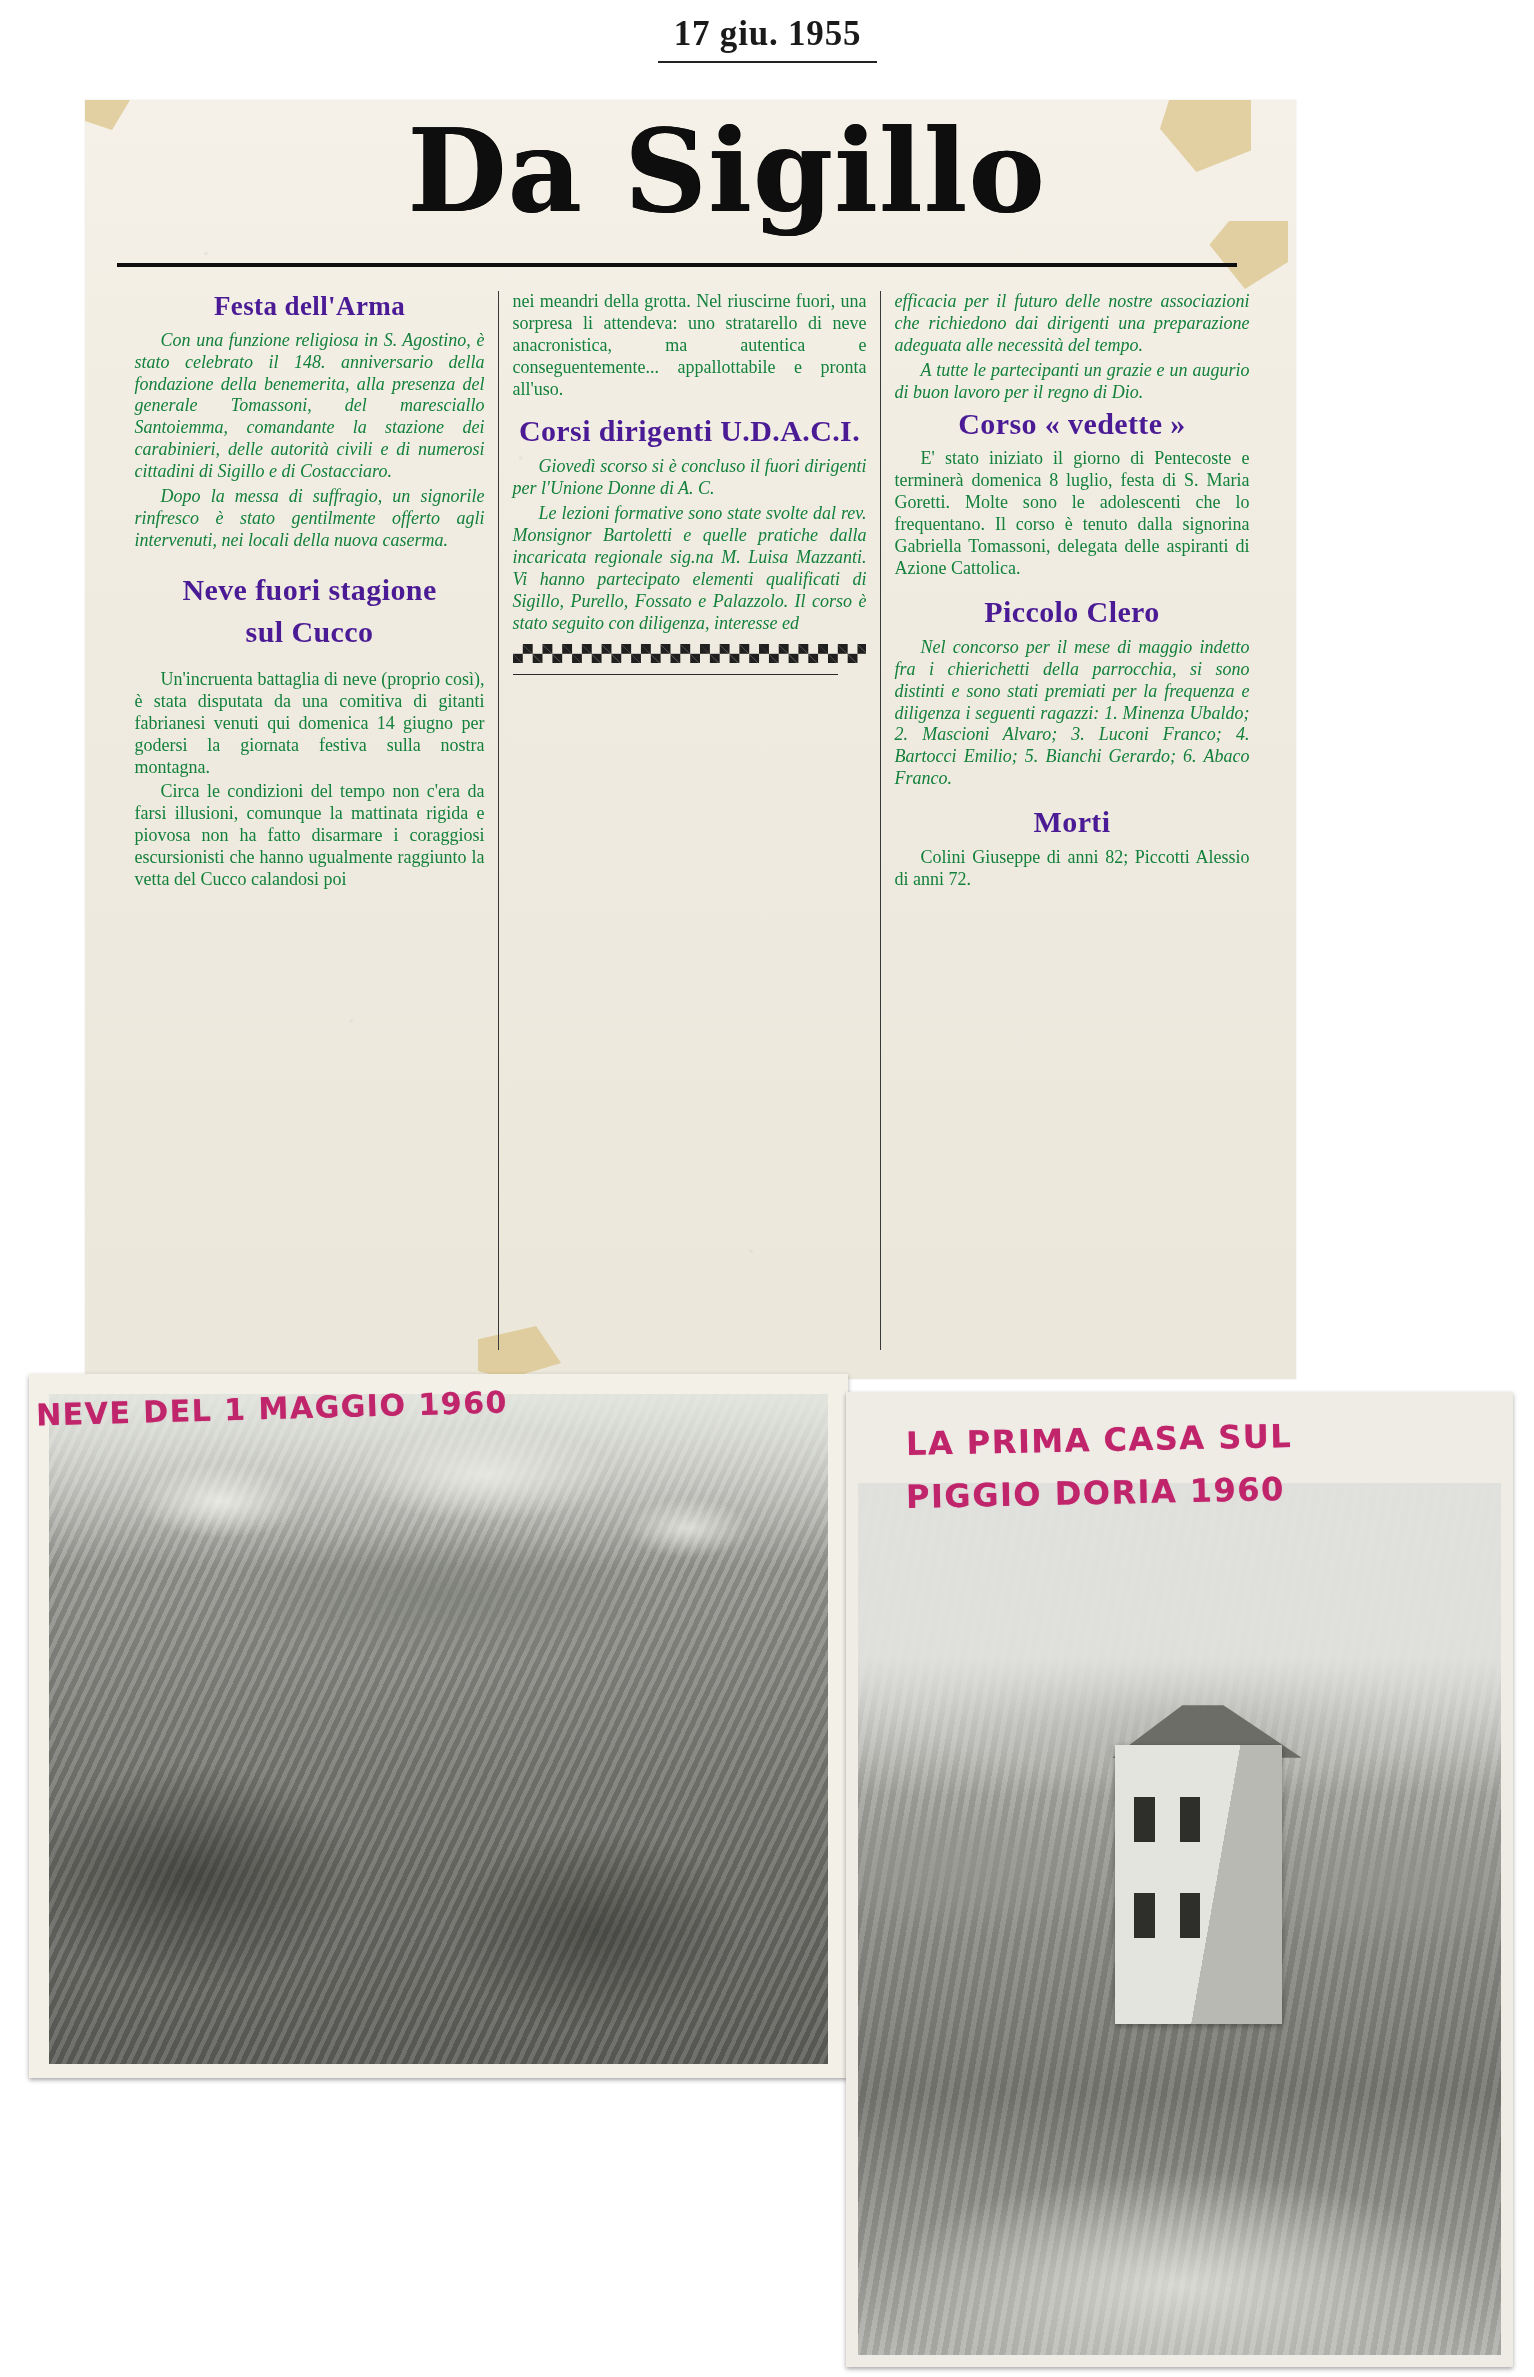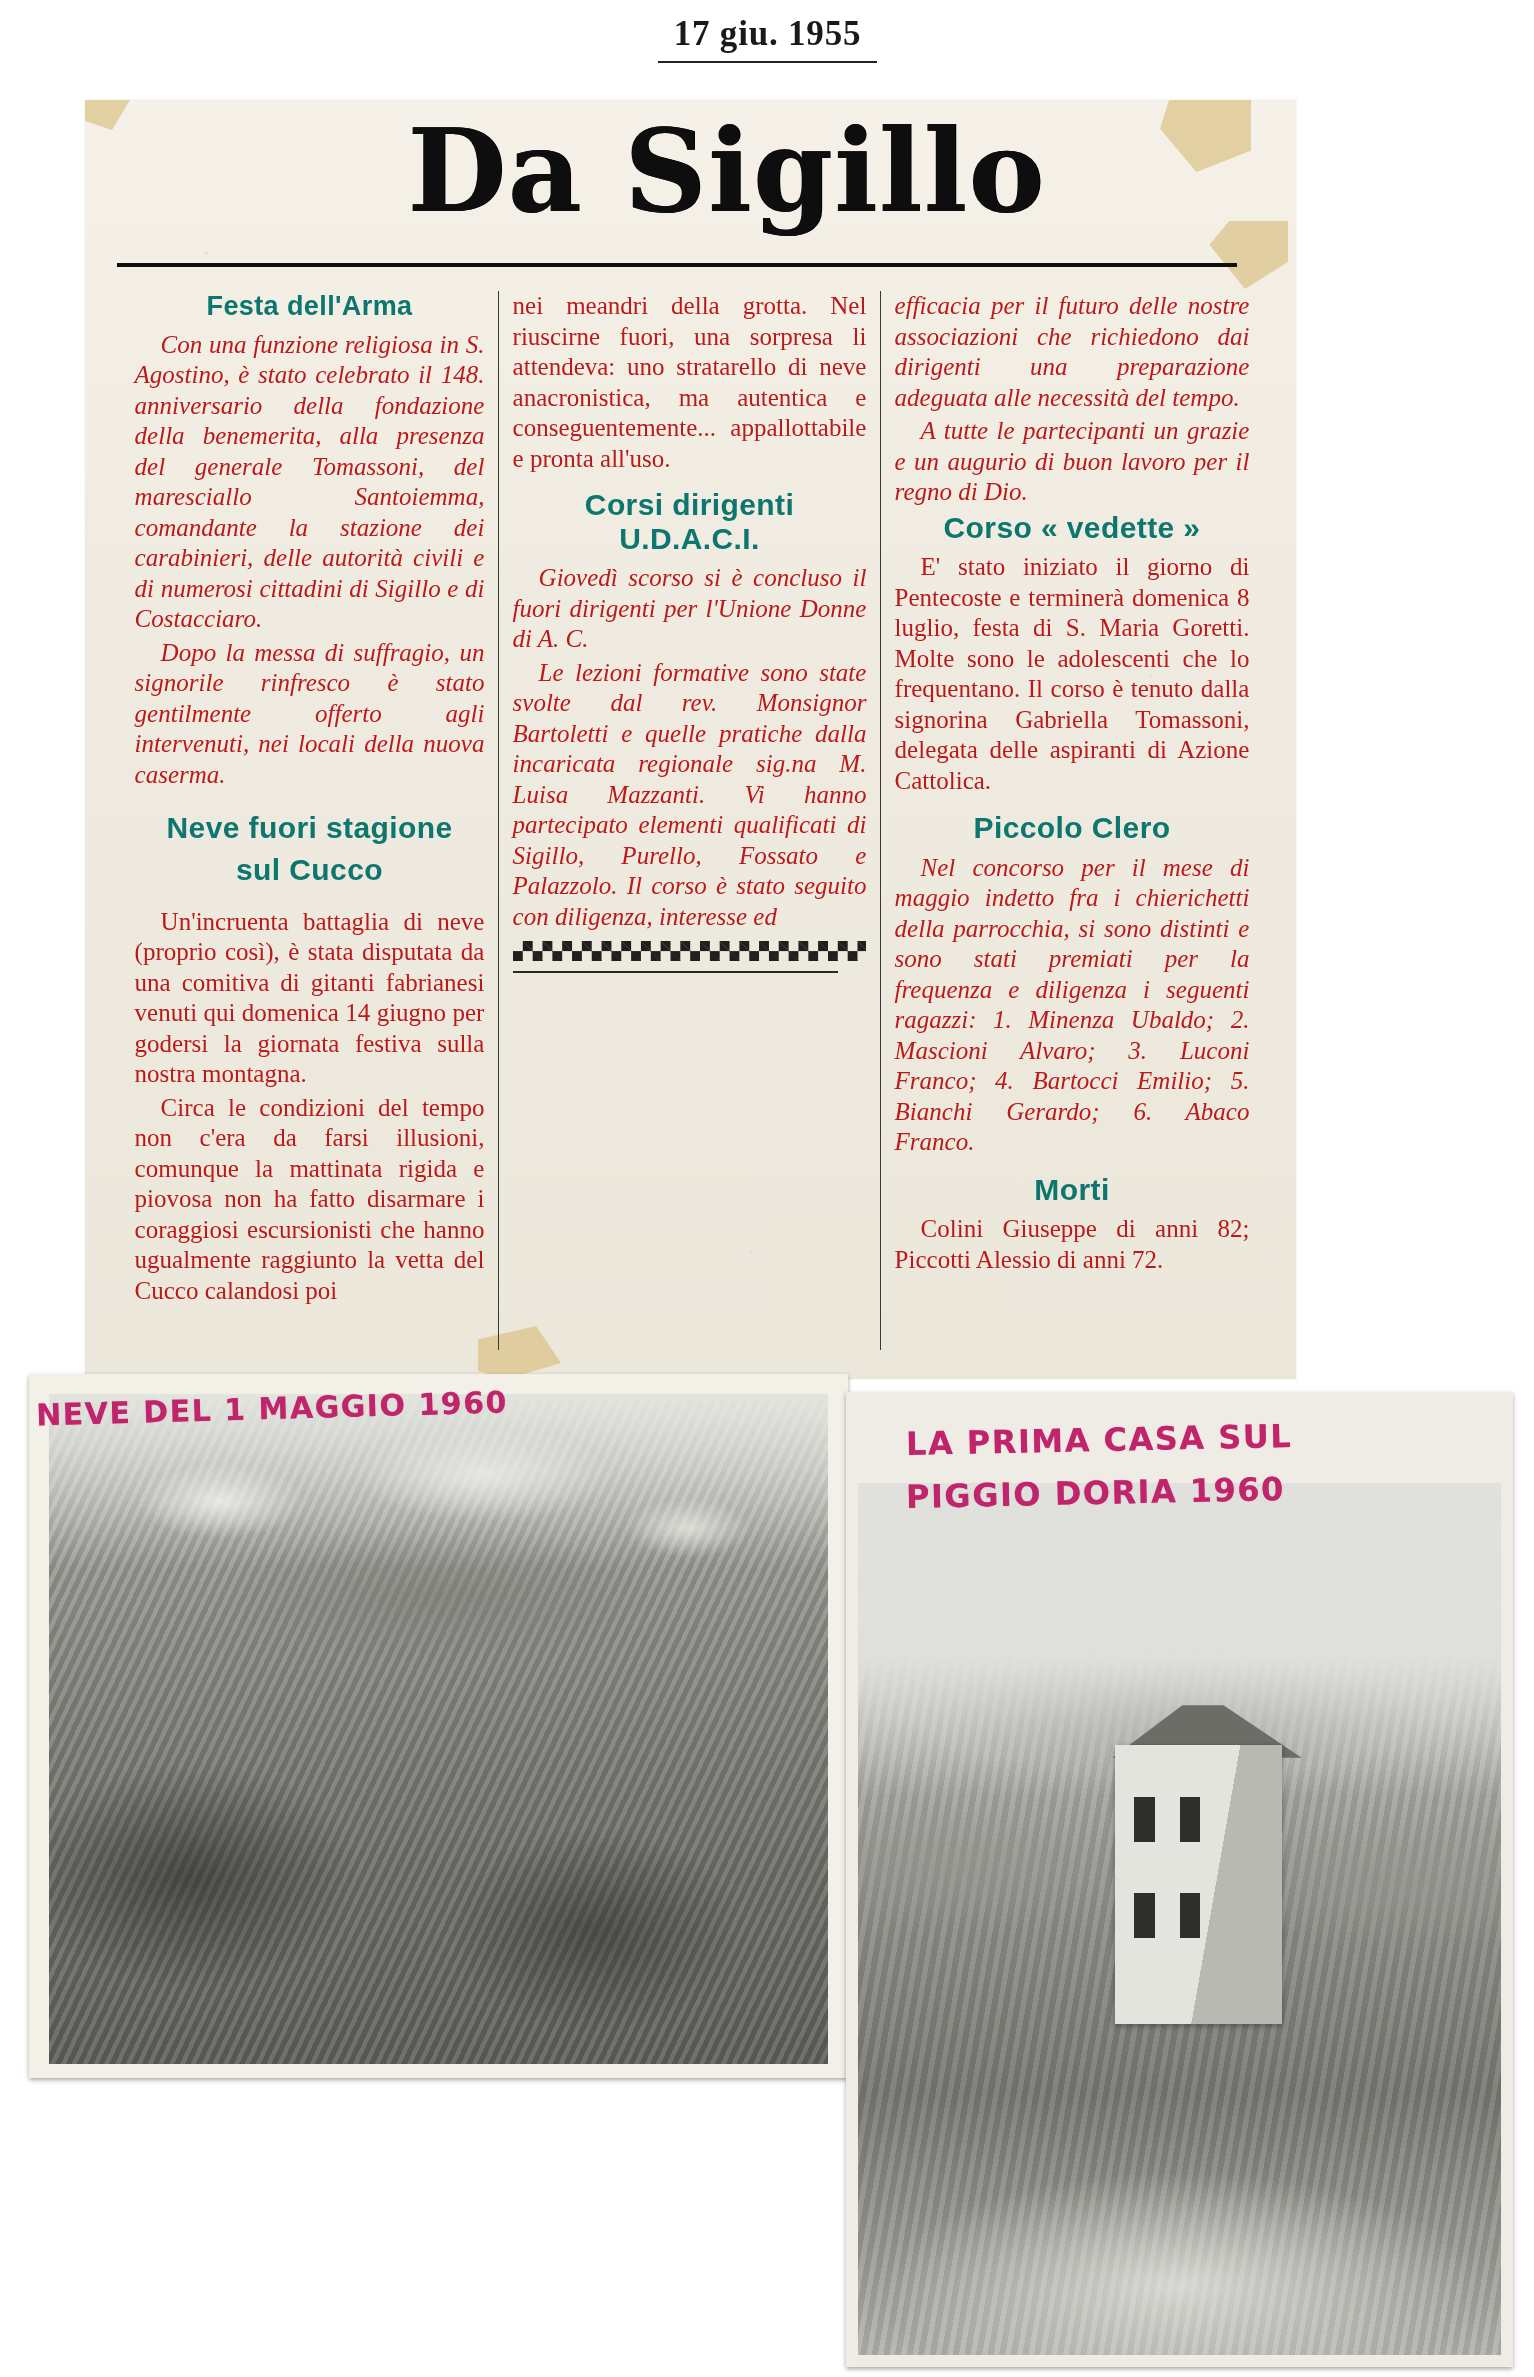--- a/index.html
+++ b/index.html
@@ -112,36 +112,36 @@
     position: relative;
     padding: 0 13.6px;
     box-sizing: border-box;
   }
   .col.c1 { width: 378px; border-right: 1.5px solid #3a3a3a; }
   .col.c2 { width: 382px; border-right: 1.5px solid #3a3a3a; }
   .col.c3 { width: 382px; }
 
   .head-center {
     text-align: center;
-    font-family: Liberation Sans, sans-serif;
+    font-family: Liberation Serif, serif;
     font-weight: bold;
     font-size: 27px;
-    color: #0f766e;
+    color: #4c1d95;
     margin: 0 0 7.6px 0;
     letter-spacing: 0.4px;
   }
   .head-center.big { font-size: 30px; }
 
   p.body {
     margin: 0 0 3px 0;
     font-family: "Liberation Serif", serif;
     font-style: italic;
-    font-size: 25px;
+    font-size: 18px;
     line-height: 1.22;
-    color: #b91c1c;
+    color: #15803d;
     text-align: justify;
     text-indent: 26px;
     hyphens: auto;
   }
   p.body.roman {
     font-style: normal;
   }
   p.body.noindent { text-indent: 0; }
 
   .diamond-rule {

